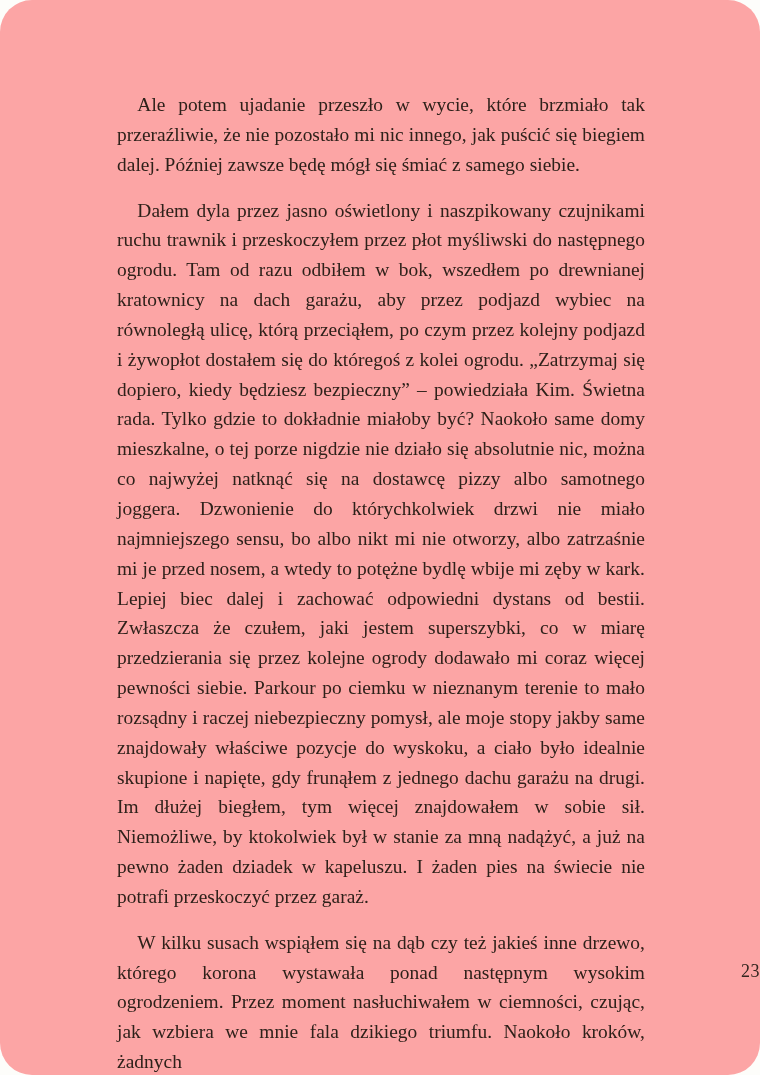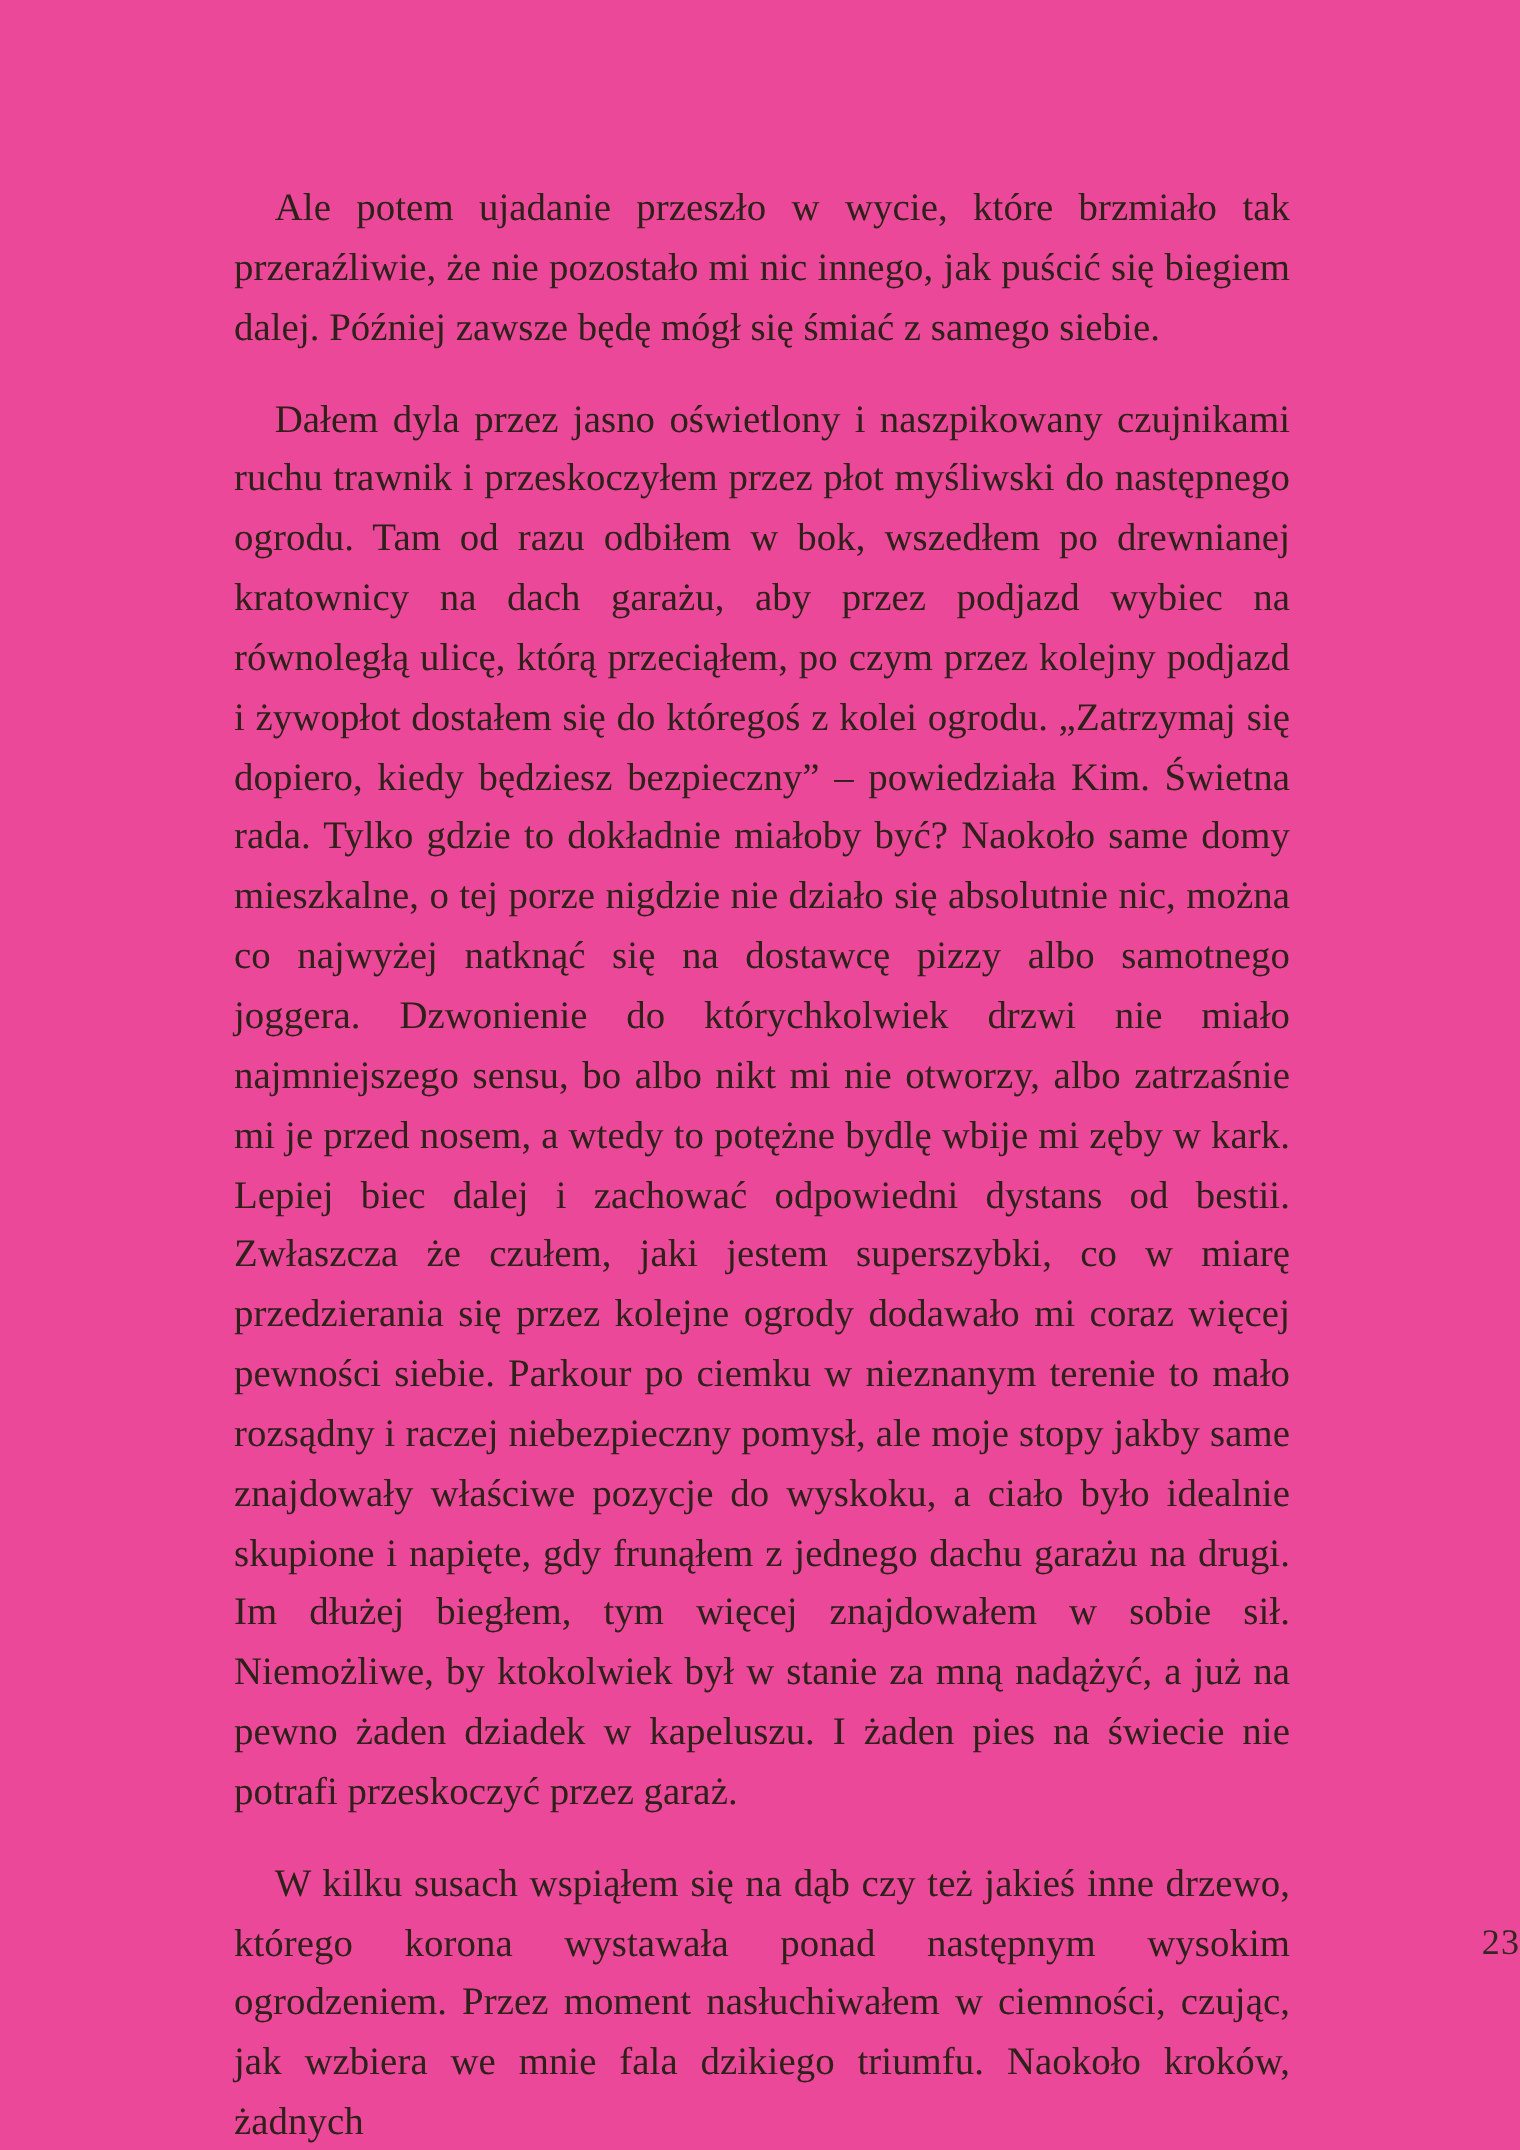--- a/index.html
+++ b/index.html
@@ -15,21 +15,22 @@
     overflow: hidden;
     position: relative;
   }
 
   .page {
     position: absolute;
     top: 0;
     left: 0;
     width: 760px;
     height: 1075px;
-    background: #ec4899;
+    background: #fca5a5;
+    border-radius: 32px;
   }
 
   .text-block {
     position: absolute;
     left: 117px;
     top: 90px;
     width: 528px;
   }
 
   .para {

